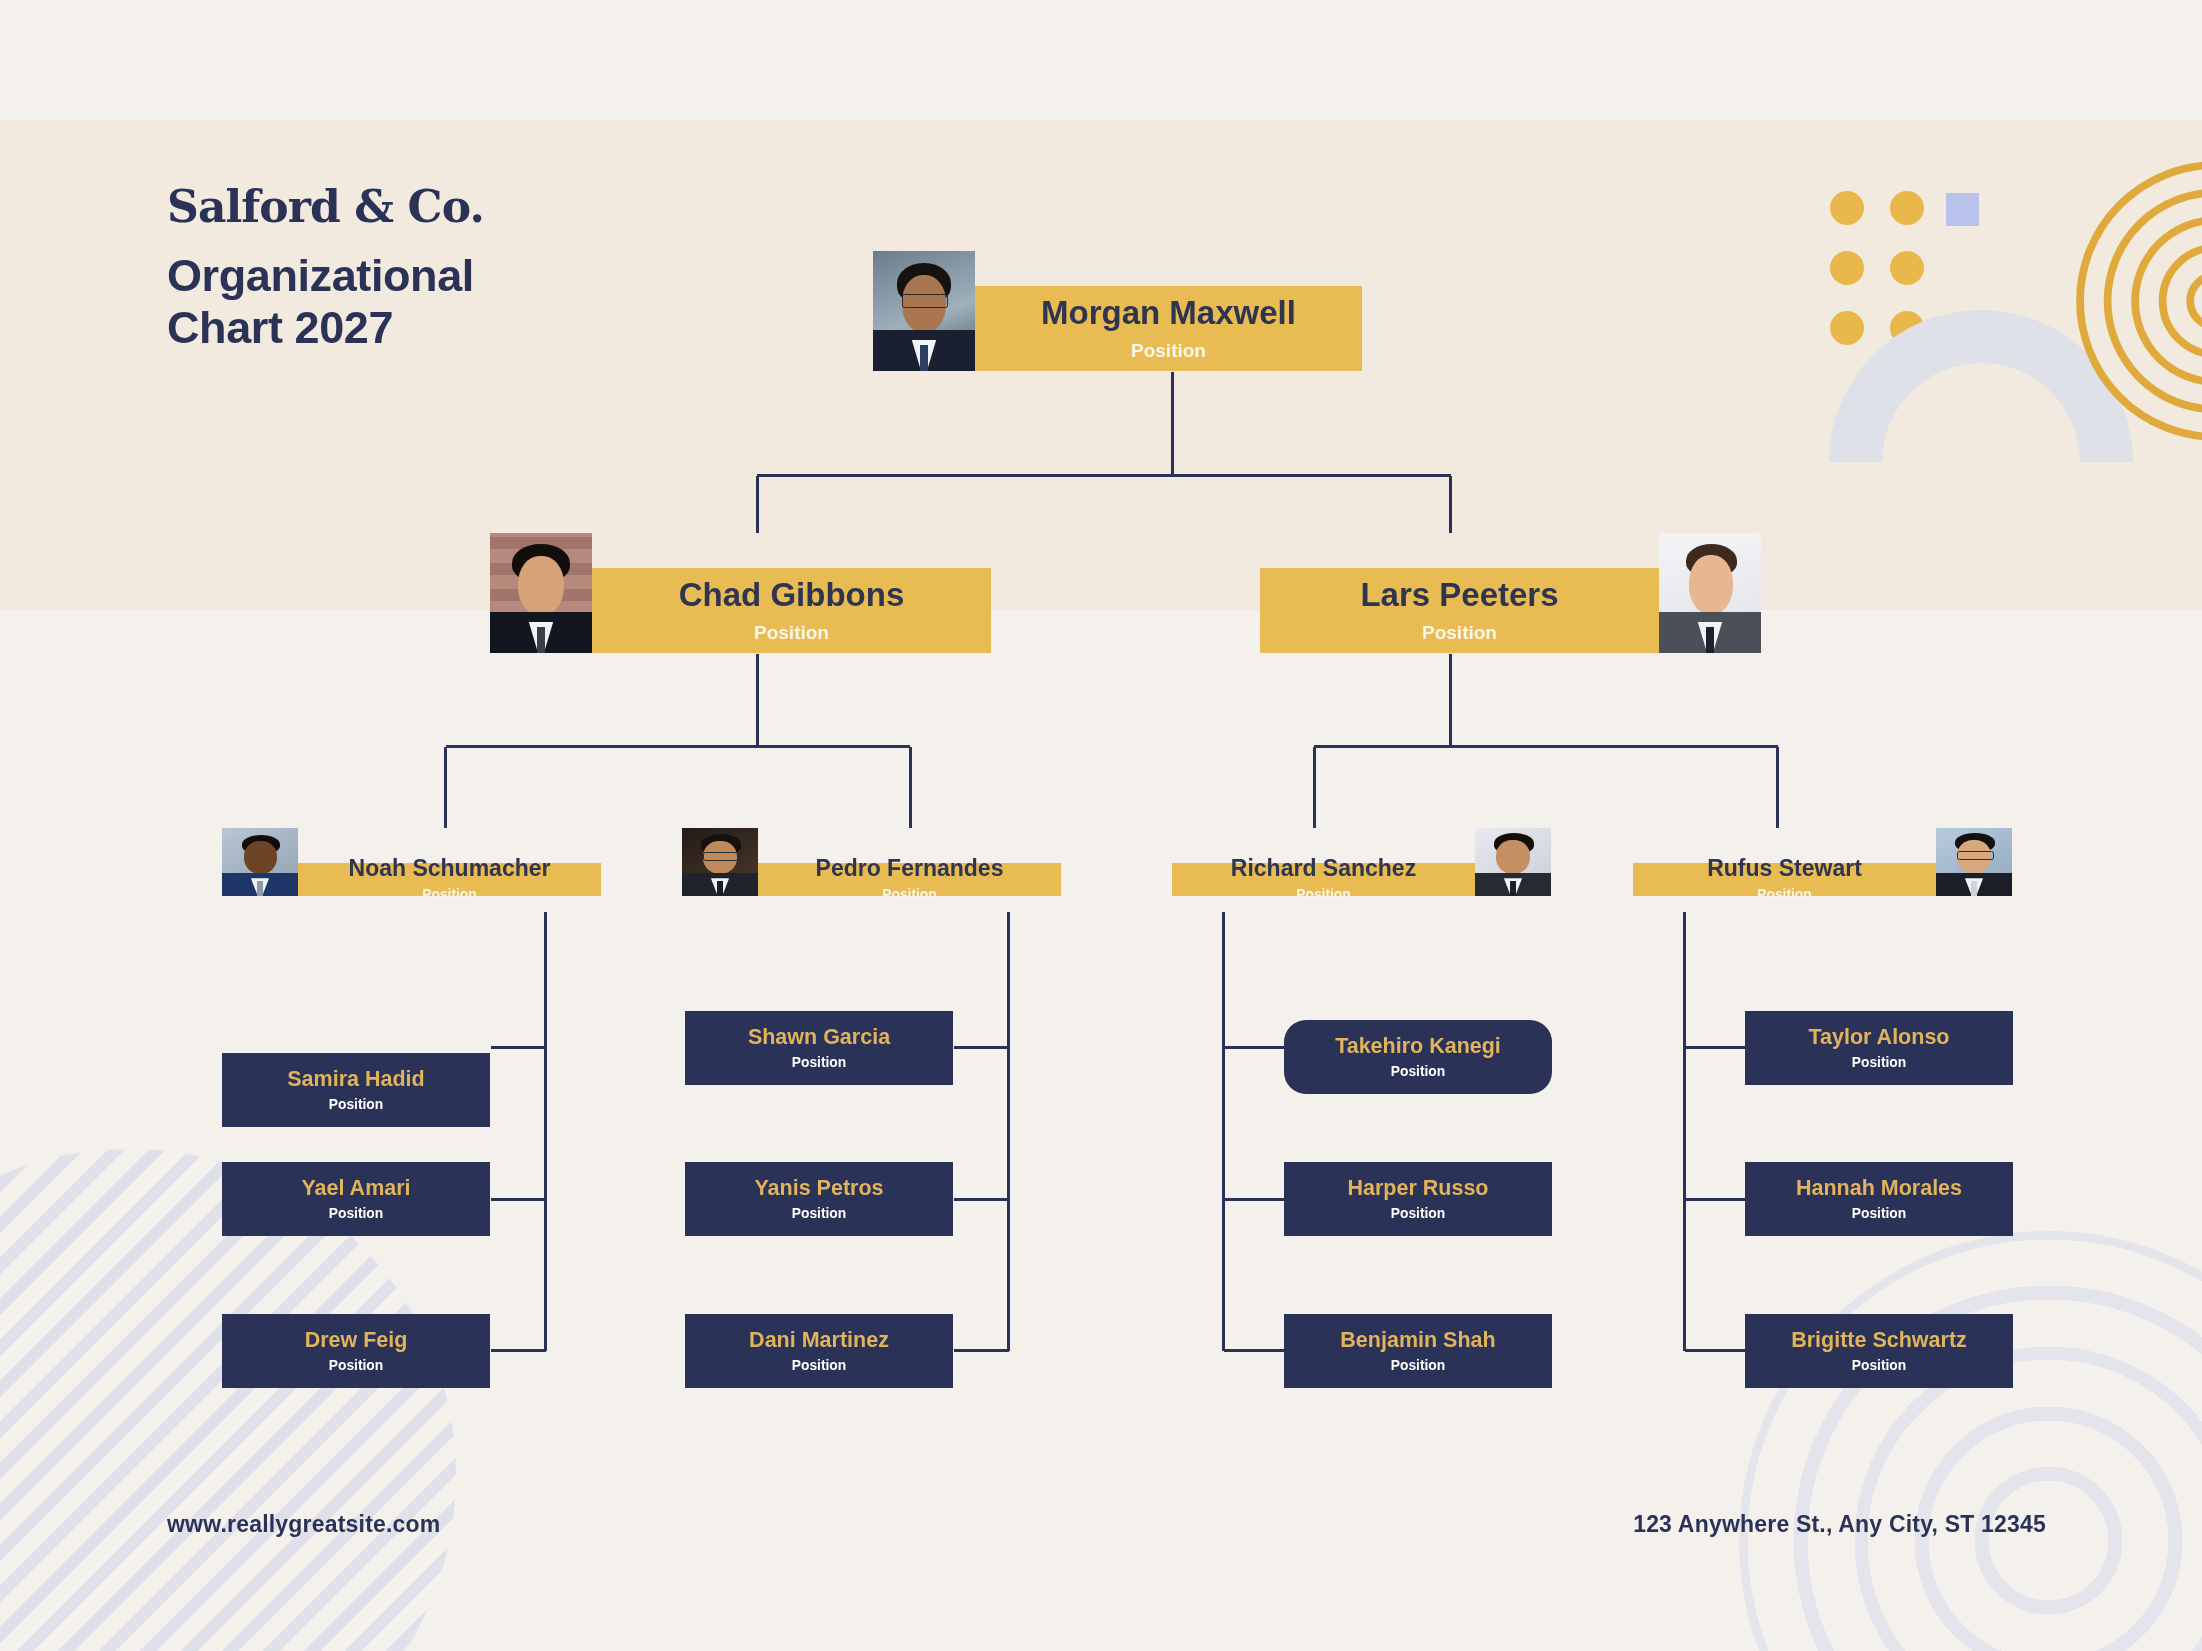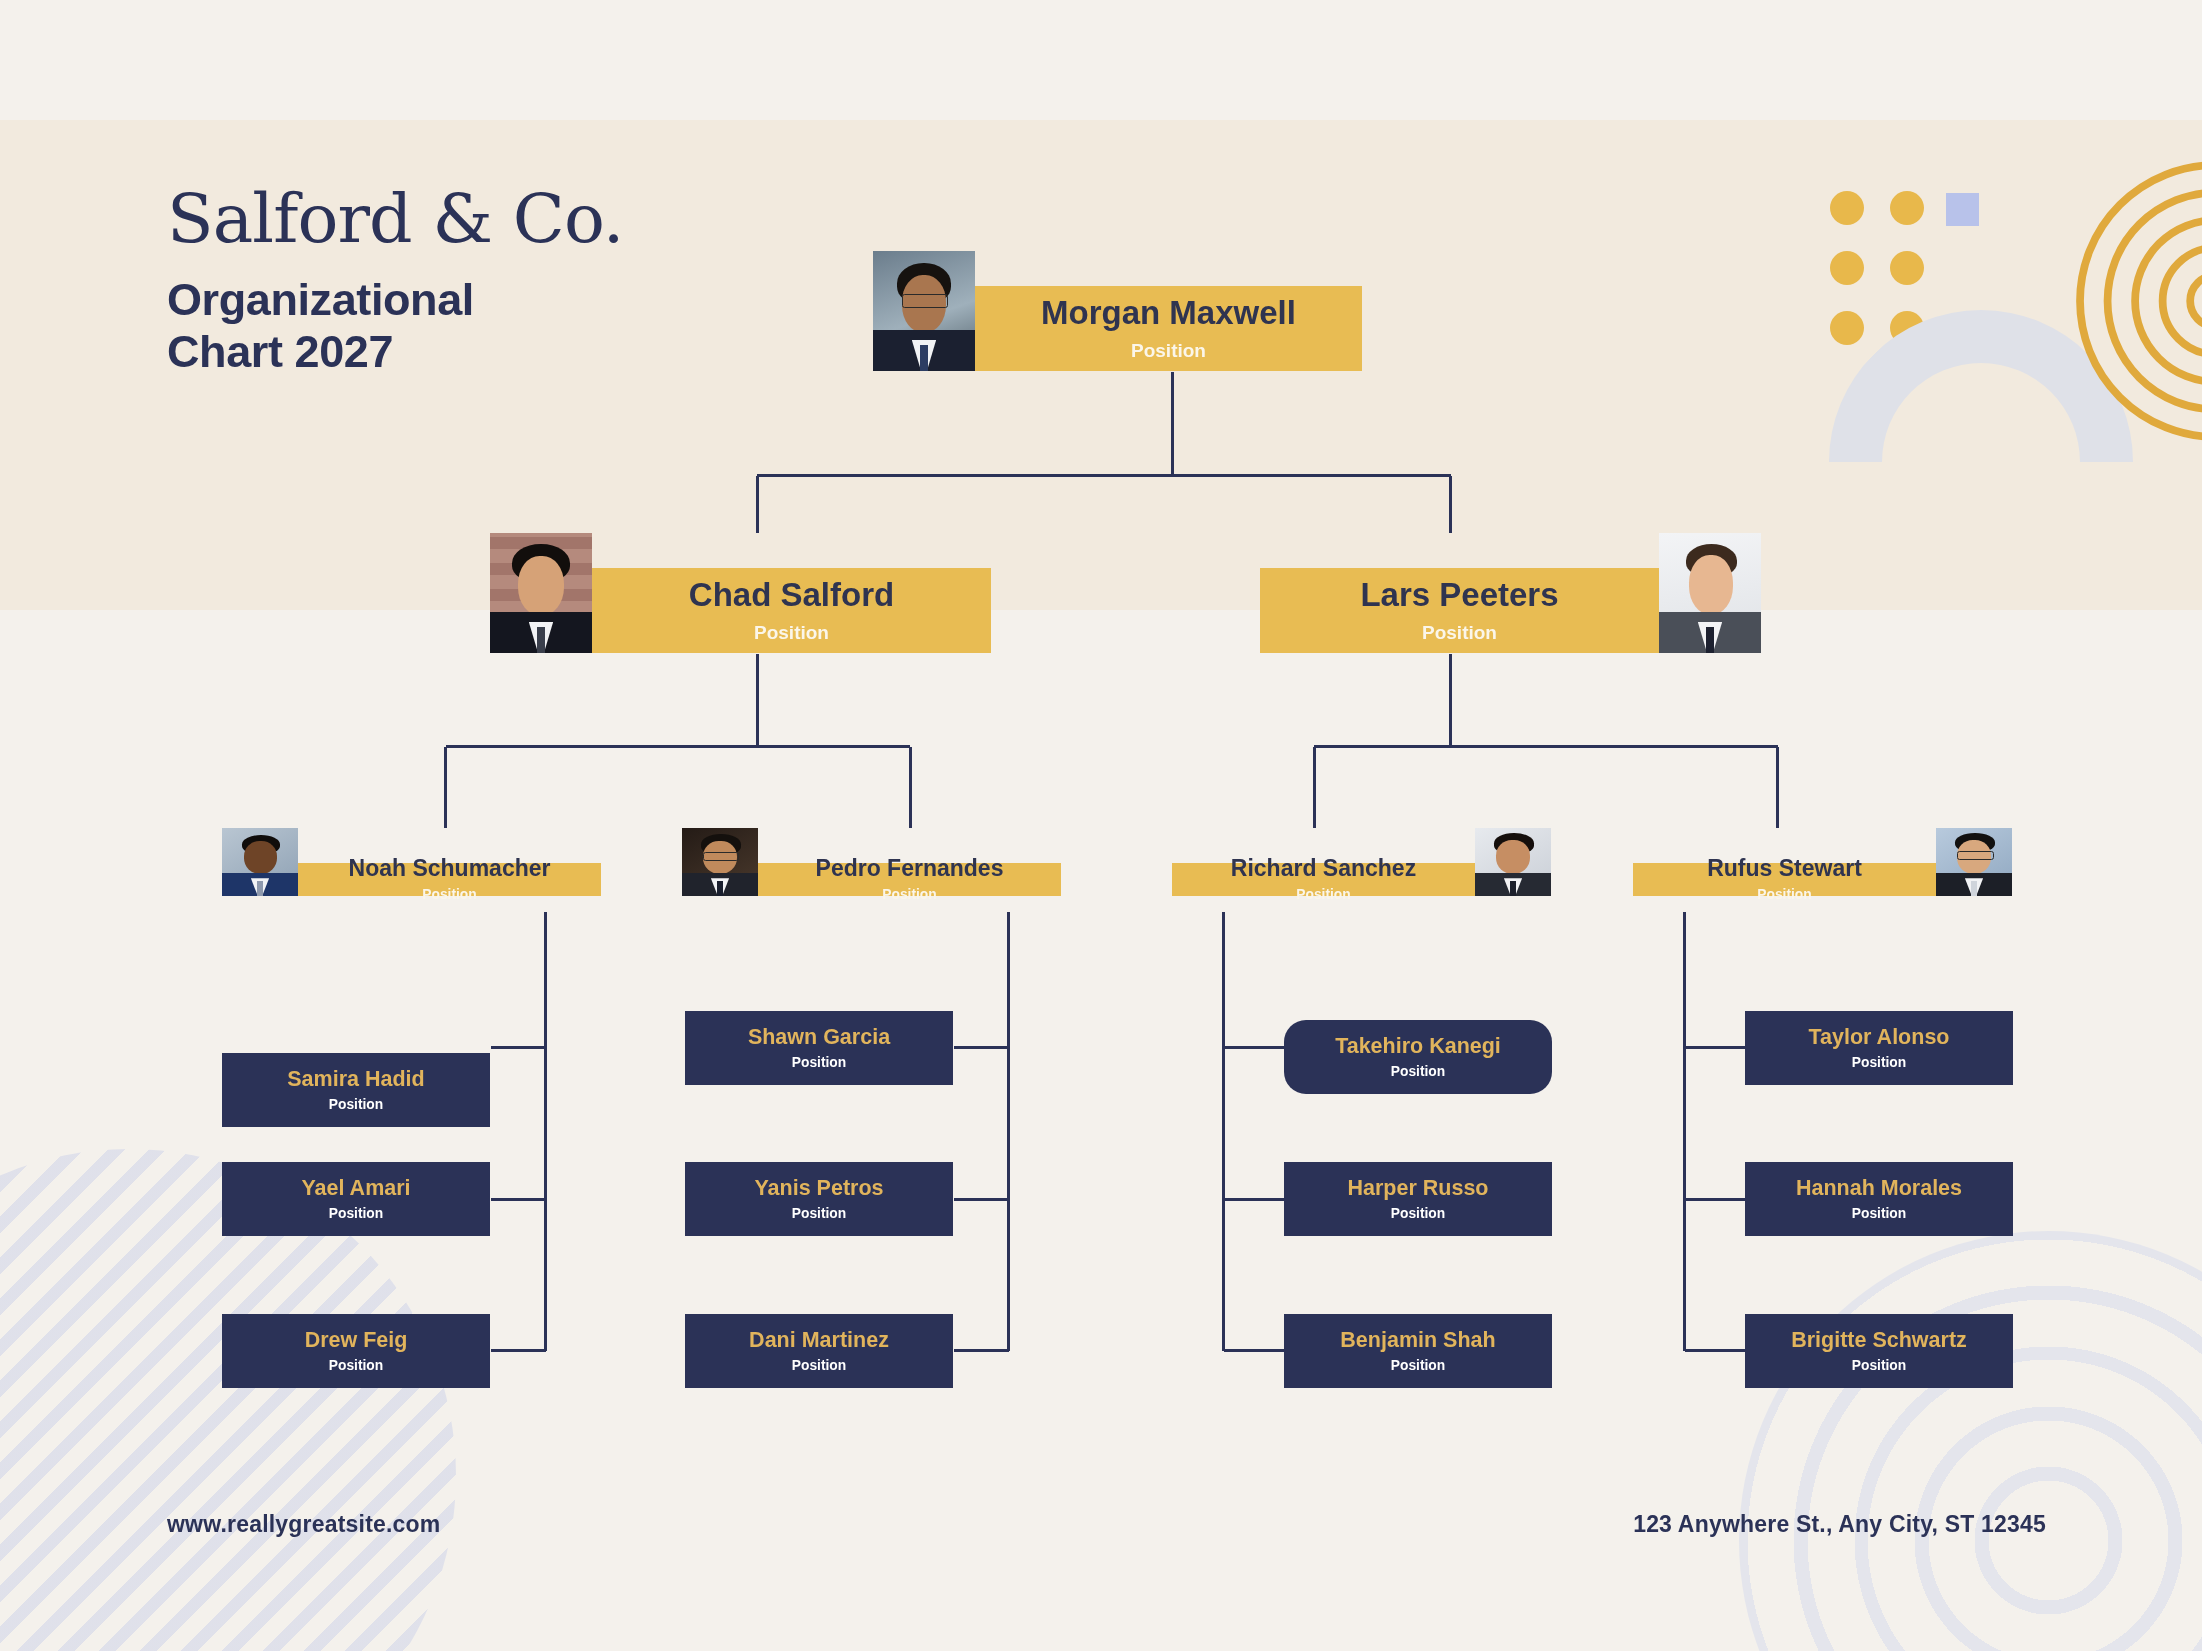--- a/index.html
+++ b/index.html
@@ -51,21 +51,21 @@
   }
   #deco-gold-arcs{
     position:absolute;left:1932px;top:159px;width:284px;height:284px;overflow:hidden;
   }
   #deco-gold-arcs svg{display:block;}
 
   
   #title-block{position:absolute;left:167px;top:185px;}
   #brand-title{
     font-family:"DejaVu Serif", serif;
-    font-weight:normal;font-size:68px;color:#2b3257;letter-spacing:-0.9px;
+    font-weight:bold;font-size:44px;color:#2b3257;letter-spacing:-0.9px;
     margin:0;line-height:1;
   }
   #chart-subtitle{
     font-size:45px;color:#2b3257;font-weight:bold;
     margin:20.6px 0 0 0;line-height:1.16;letter-spacing:-0.4px;
   }
 
   
   #footer-website,#footer-address{
     position:absolute;bottom:114px;font-size:23px;font-weight:bold;color:#2b3257;
@@ -224,21 +224,21 @@
     <div class="face">
       <div class="bg" style="background:repeating-linear-gradient(0deg,#a2756a,#a2756a 12px,#b58a7d 12px,#b58a7d 26px)"></div>
       <div class="hair" style="left:22%;top:9%;width:56%;height:32%;background:#120e0c;"></div>
       <div class="skin" style="left:27%;top:19%;width:46%;height:50%;background:#d6a277;"></div>
       <div class="suit" style="background:#14161f;"></div>
       <div class="shirt"></div>
       <div class="tie" style="background:#3a3f4c;"></div>
     </div>
   </div>
   <div class="body">
-    <div class="nm">Chad Salford</div>
+    <div class="nm">Chad Gibbons</div>
     <div class="ps">Position</div>
   </div>
 </div>
 
 <div class="node gold lvl2" style="left:1260px;top:533px;">
   <div class="body">
     <div class="nm">Lars Peeters</div>
     <div class="ps">Position</div>
   </div>
   <div class="photo">

